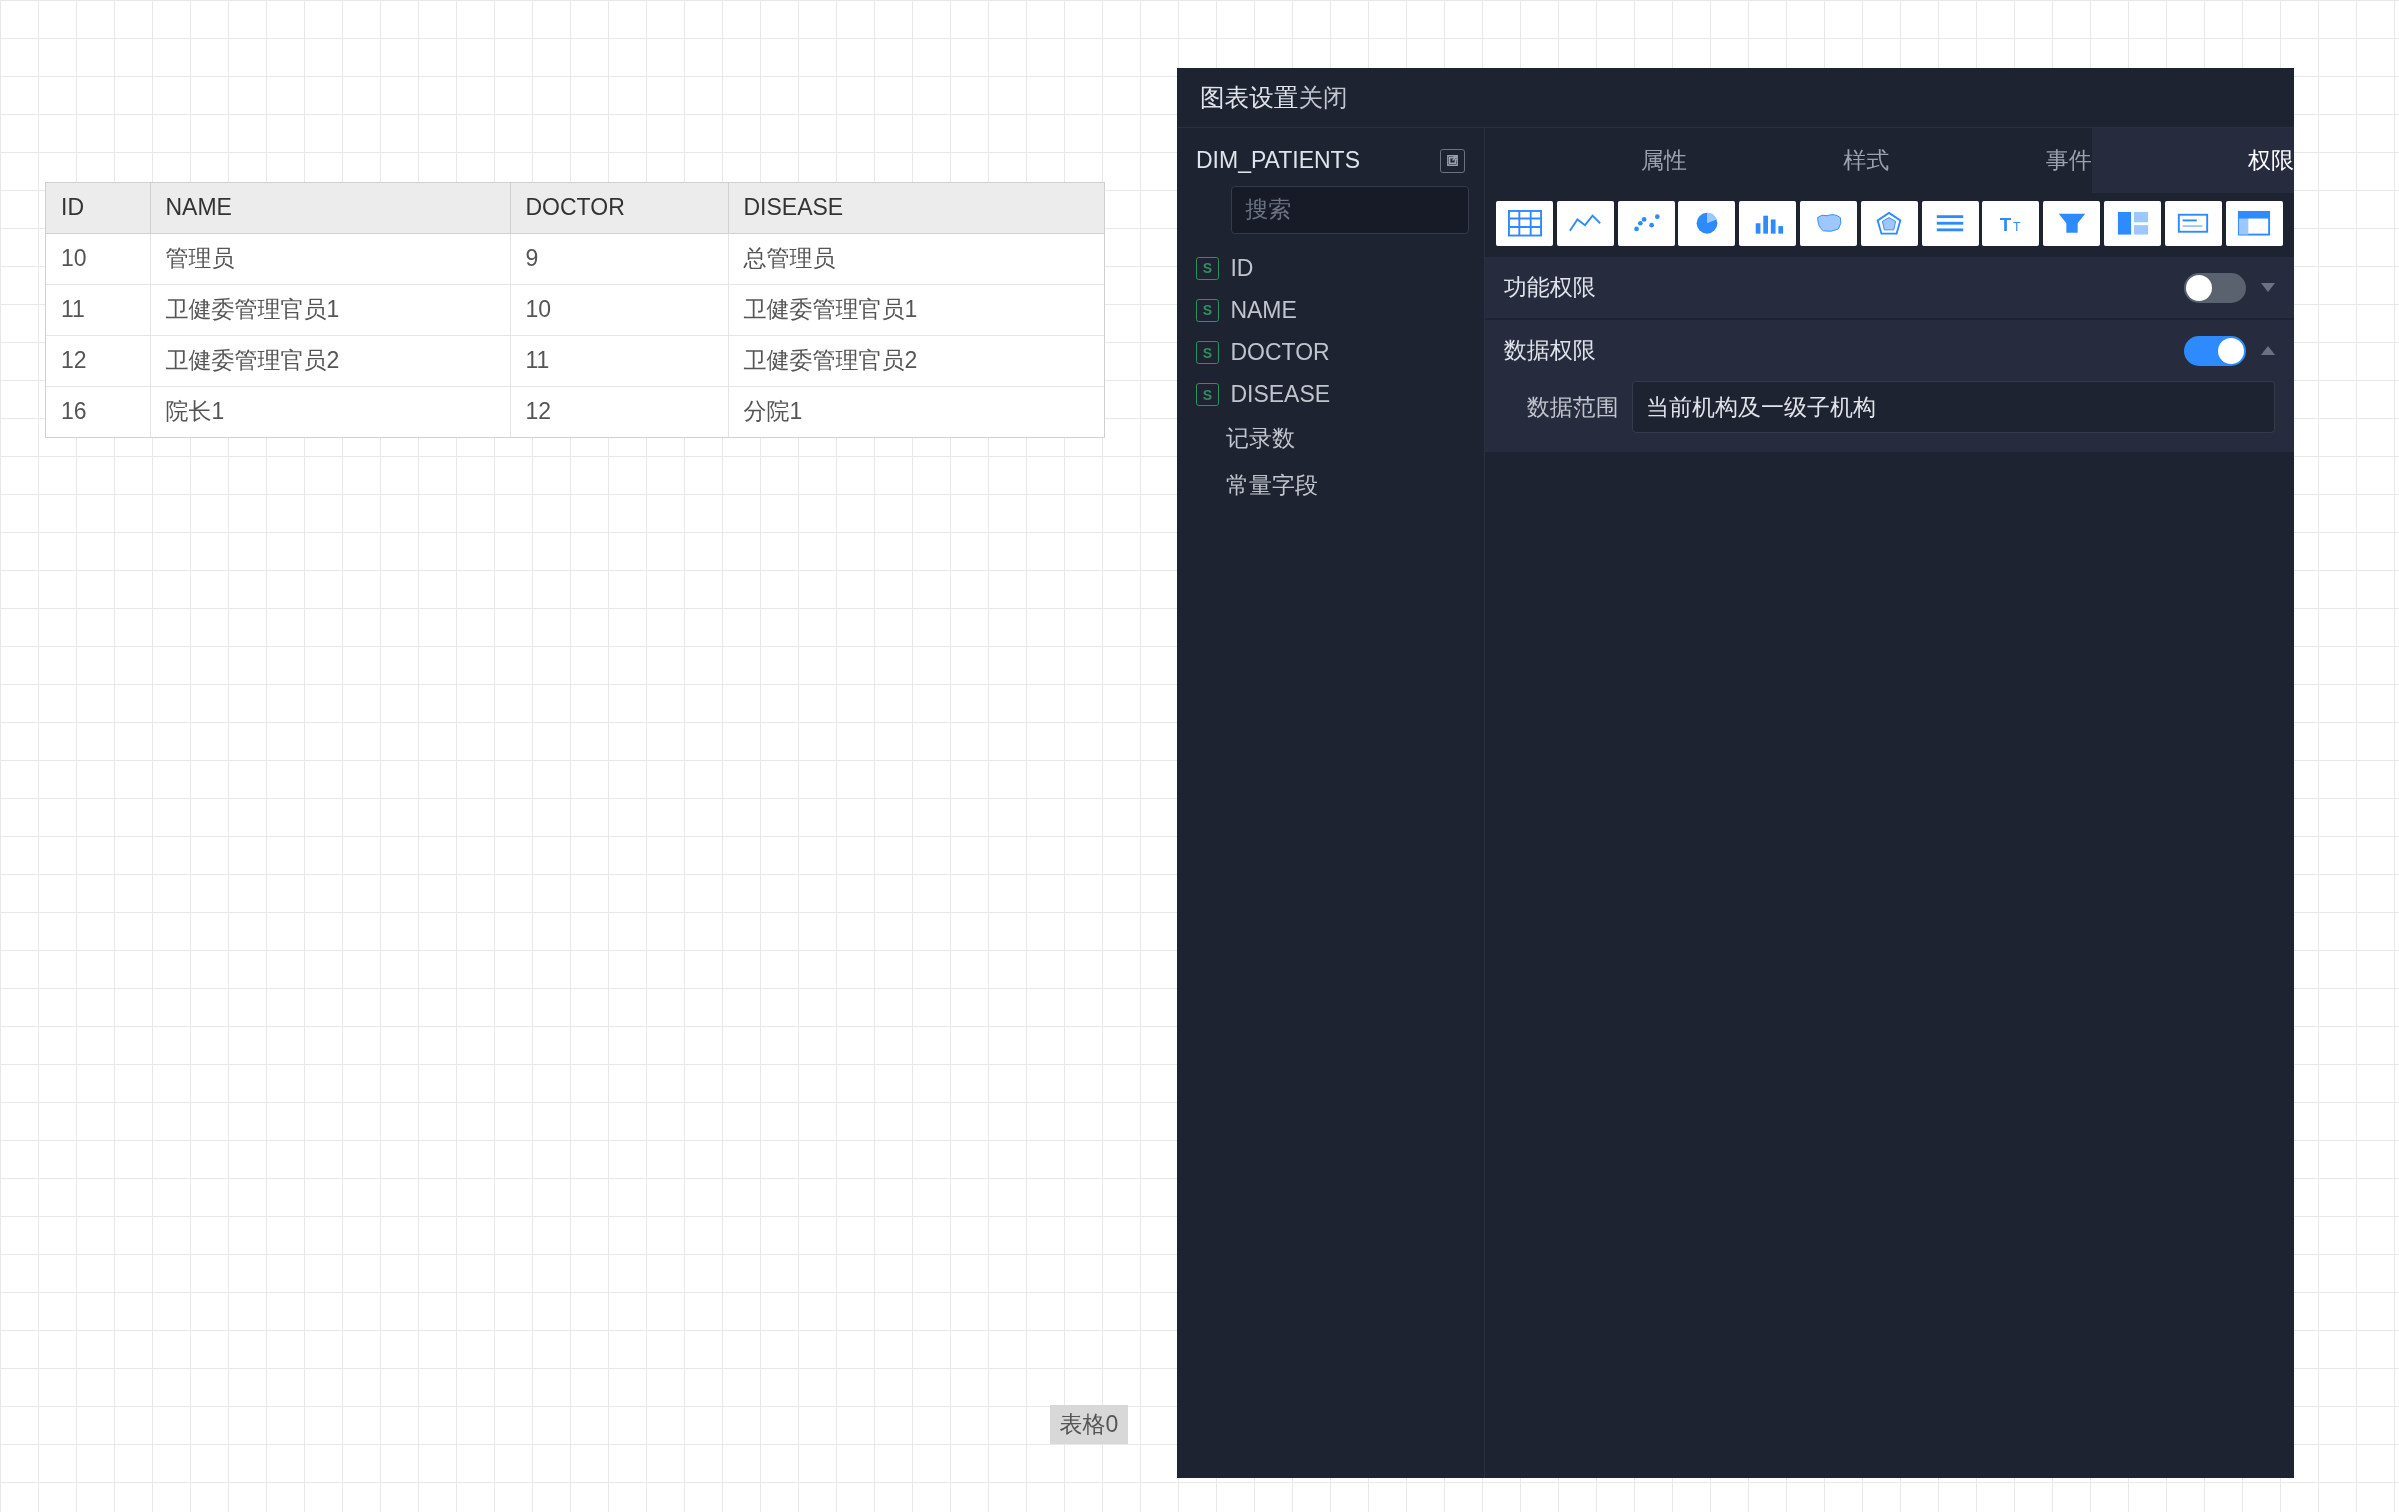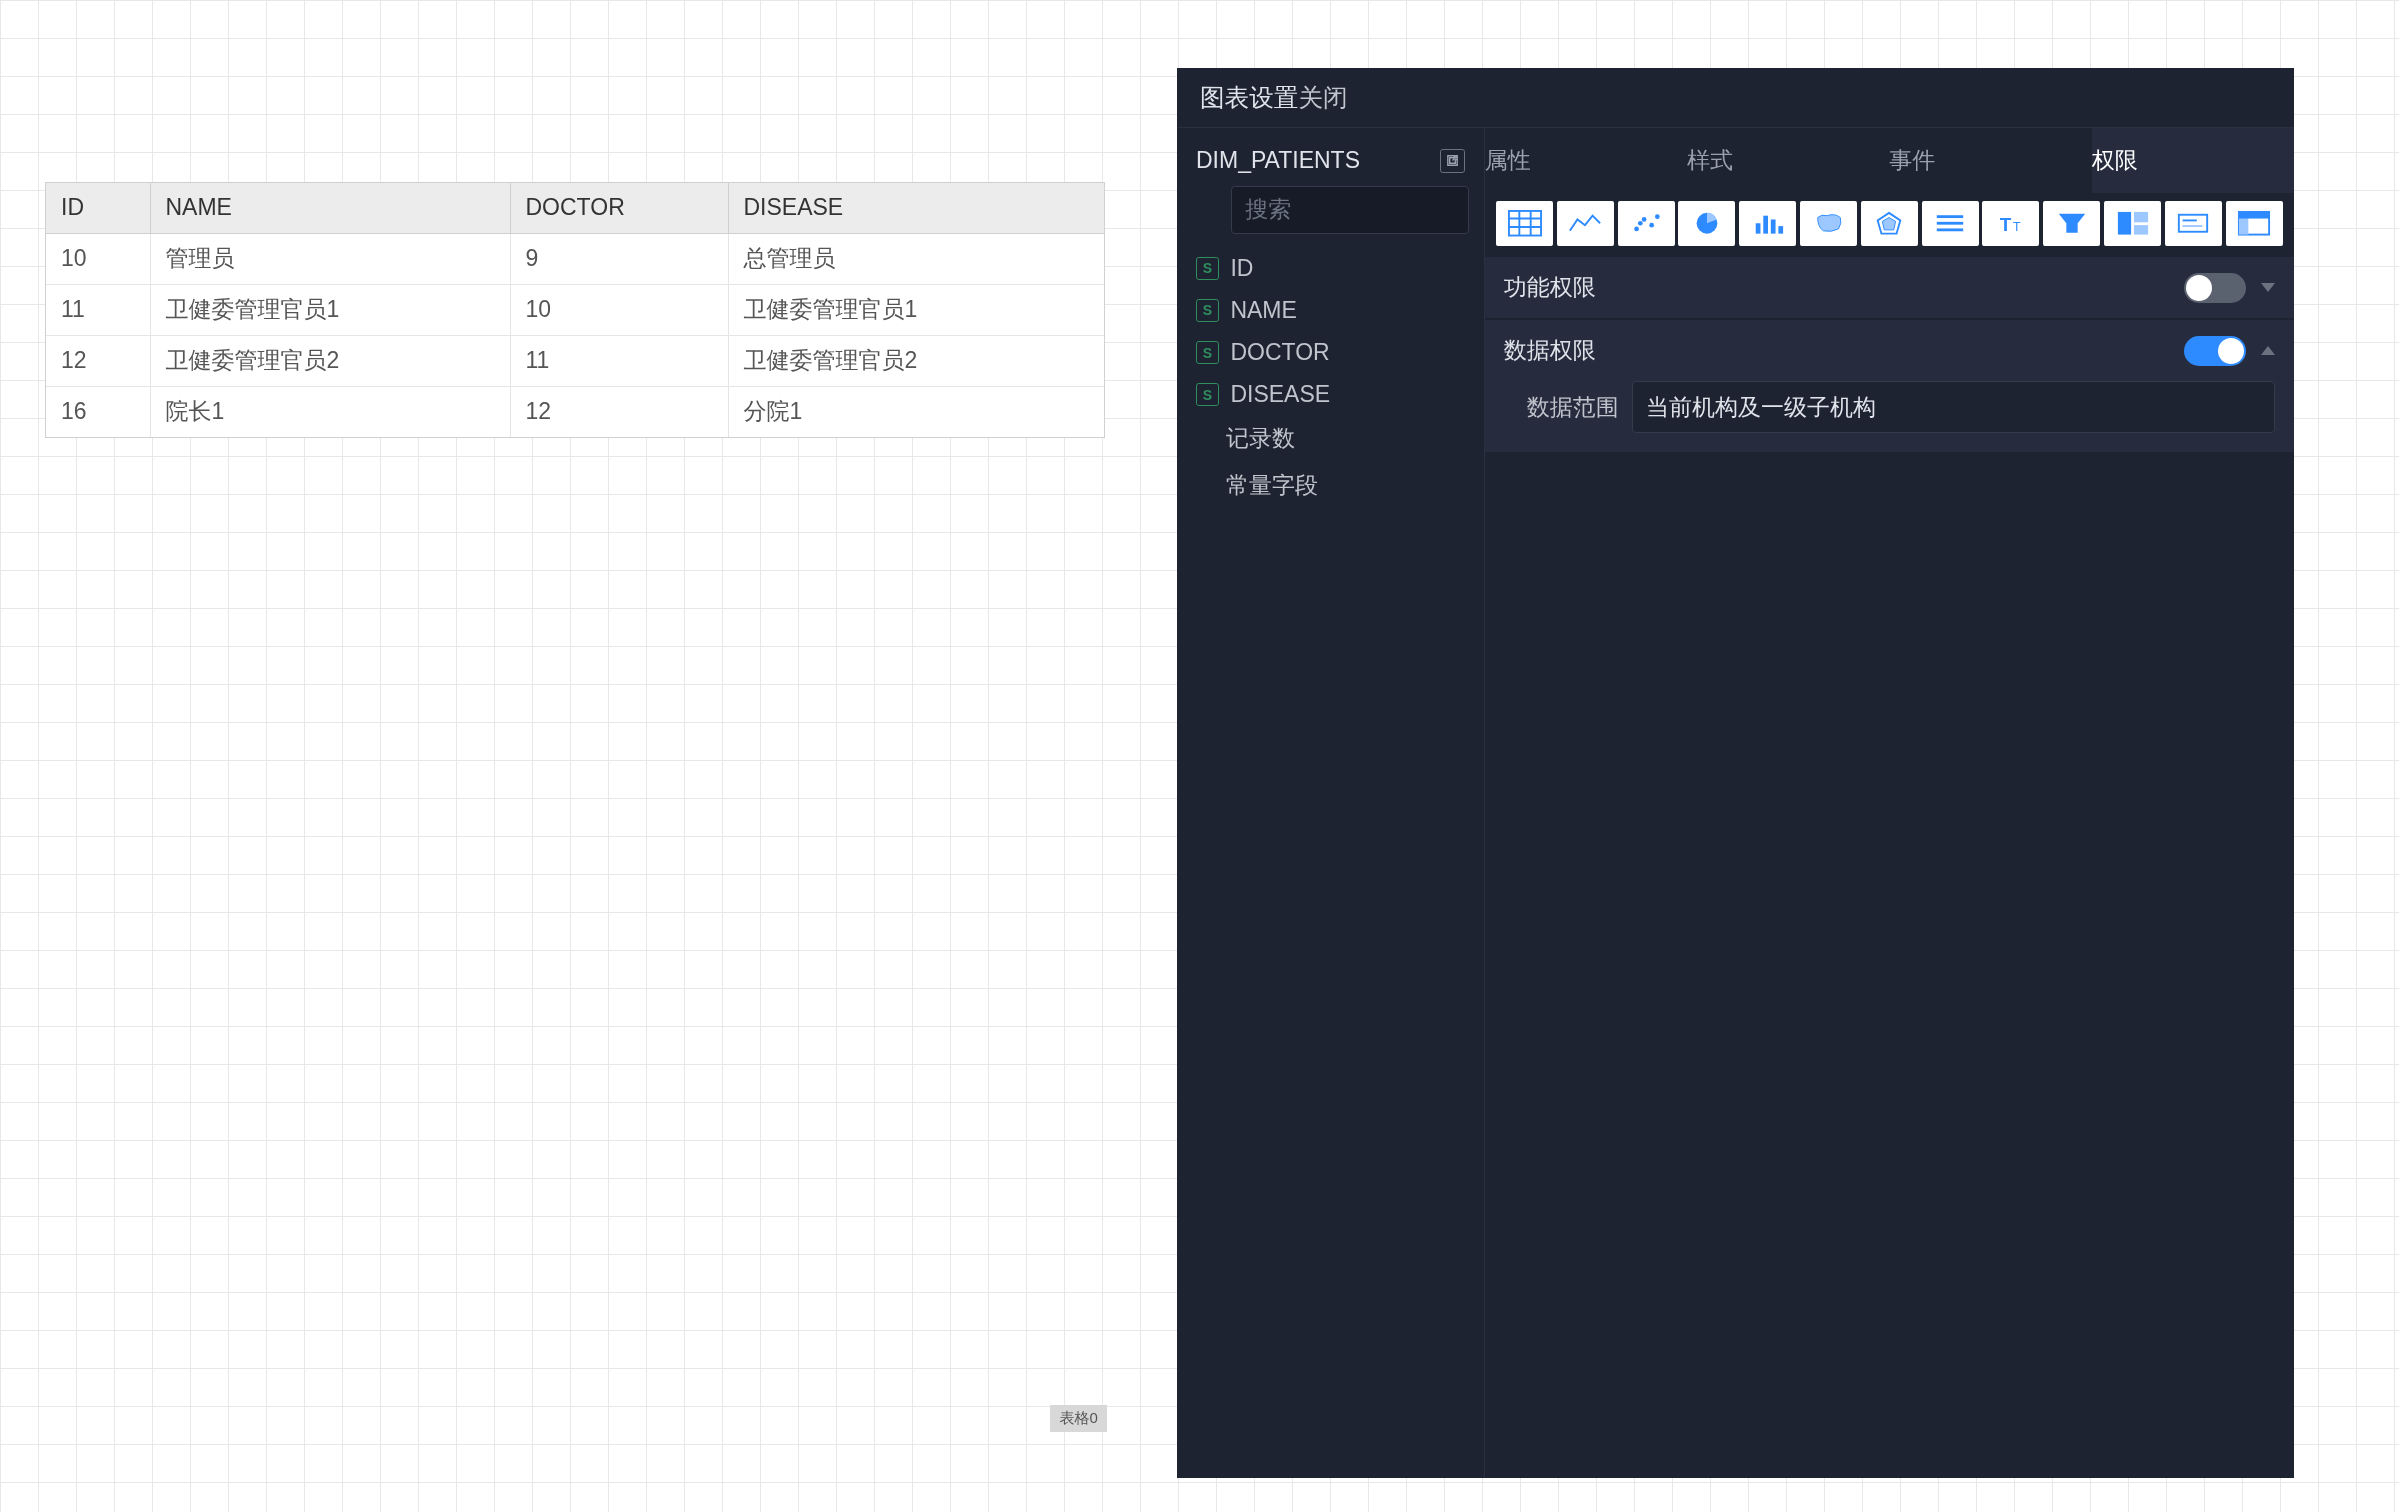--- a/index.html
+++ b/index.html
@@ -61,21 +61,21 @@
 .table-widget th.col-id, .table-widget td.col-id { width: 104px; }
 .table-widget th.col-name, .table-widget td.col-name { width: 360px; }
 .table-widget th.col-doctor, .table-widget td.col-doctor { width: 218px; }
 
 .widget-label {
   position: absolute;
   left: 1050px;
   top: 1405px;
   background: #d8d8d8;
   color: #555;
-  font-size: 15px;
+  font-size: 23px;
   padding: 3.8px 9.5px;
 }
 
 
 .panel {
   position: absolute;
   left: 1177px;
   top: 68px;
   width: 1117px;
   height: 1410px;
@@ -171,21 +171,21 @@
   display: flex;
   flex-direction: column;
   padding-bottom: 11.4px;
 }
 .tabs {
   display: flex;
   align-items: stretch;
 }
 .tab {
   flex: 1;
-  text-align: left;
+  text-align: right;
   padding: 17px 0;
   color: #9aa0ad;
   cursor: pointer;
   font-family: Liberation Serif, serif;
 }
 .tab.active {
   color: #fff;
   background: #262c3e;
 }
 

